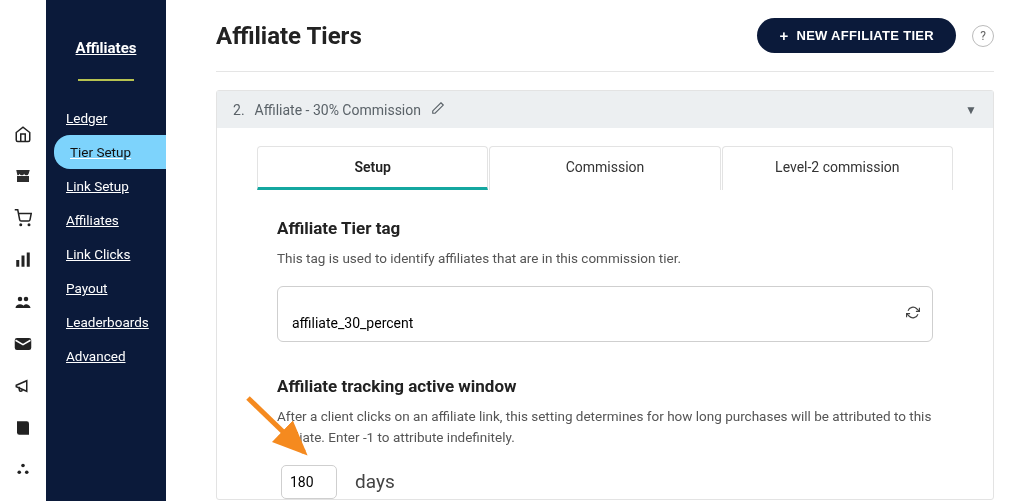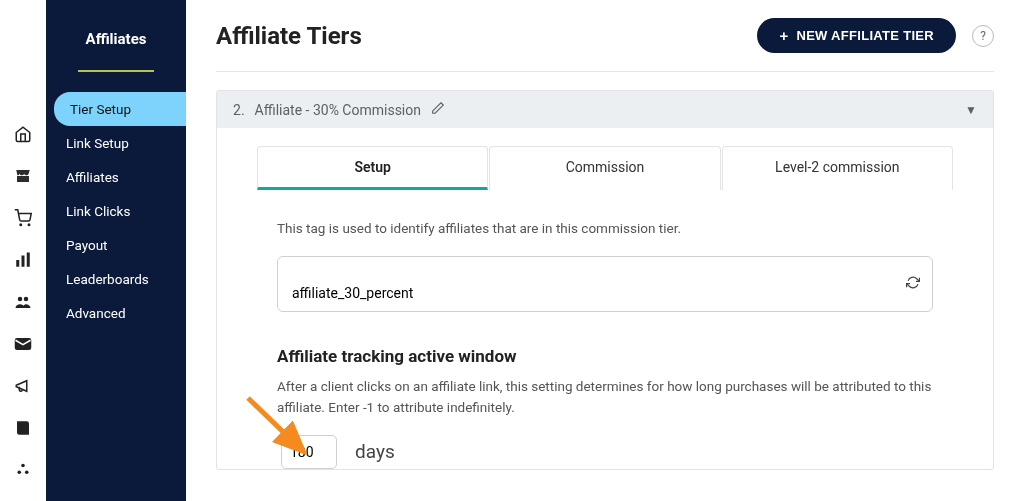--- a/index.html
+++ b/index.html
@@ -26,24 +26,25 @@
   }
   .icon-rail .rail-icon {
     width: 20px; height: 20px;
     color: #222;
     display: flex; align-items: center; justify-content: center;
   }
   
   .sidebar {
     position: absolute;
     left: 46px; top: 0; bottom: 0;
-    width: 140px;
+    width: 120px;
     background: #0b1a3a;
     color: #fff;
-    padding-top: 30px;
+    padding-top: 39px;
+    text-decoration: underline;
   }
   .sidebar-title {
     text-align: center;
     font-weight: 700;
     font-size: 15px;
     padding-bottom: 22px;
   }
   .sidebar-divider {
     height: 2px;
     background: #b7c250;
@@ -266,20 +267,21 @@
         <circle cx="7" cy="15" r="2.4"></circle>
         <circle cx="17" cy="15" r="2.4"></circle>
       </svg>
   </div>
 </div>
 
 <div class="sidebar">
   <div class="sidebar-title">Affiliates</div>
   <div class="sidebar-divider"></div>
   <div class="sidebar-items">
+    <div class="sidebar-item"><span>Ledger</span></div>
     <div class="sidebar-item active"><span>Tier Setup</span></div>
     <div class="sidebar-item"><span>Link Setup</span></div>
     <div class="sidebar-item"><span>Affiliates</span></div>
     <div class="sidebar-item"><span>Link Clicks</span></div>
     <div class="sidebar-item"><span>Payout</span></div>
     <div class="sidebar-item"><span>Leaderboards</span></div>
     <div class="sidebar-item"><span>Advanced</span></div>
   </div>
 </div>
 
@@ -311,20 +313,21 @@
       <span class="chevron">▼</span>
     </div>
 
     <div class="tabs">
       <div class="tab active"><span>Setup</span></div>
       <div class="tab"><span>Commission</span></div>
       <div class="tab"><span>Level-2 commission</span></div>
     </div>
 
     <div class="tier-content">
+      <div class="section-heading">Affiliate Tier tag</div>
       <div class="section-desc">This tag is used to identify affiliates that are in this commission tier.</div>
       <div class="tag-input-wrap">
         <input class="tag-input" value="affiliate_30_percent" style="">
         <span class="refresh-icon">
           <svg width="14" height="14" viewBox="0 0 24 24" fill="none" stroke="currentColor" stroke-width="2">
               <path d="M23 4v6h-6M1 20v-6h6"></path>
               <path d="M3.5 9a9 9 0 0 1 14.9-3.4L23 10M1 14l4.6 4.4A9 9 0 0 0 20.5 15"></path>
             </svg>
         </span>
       </div>

